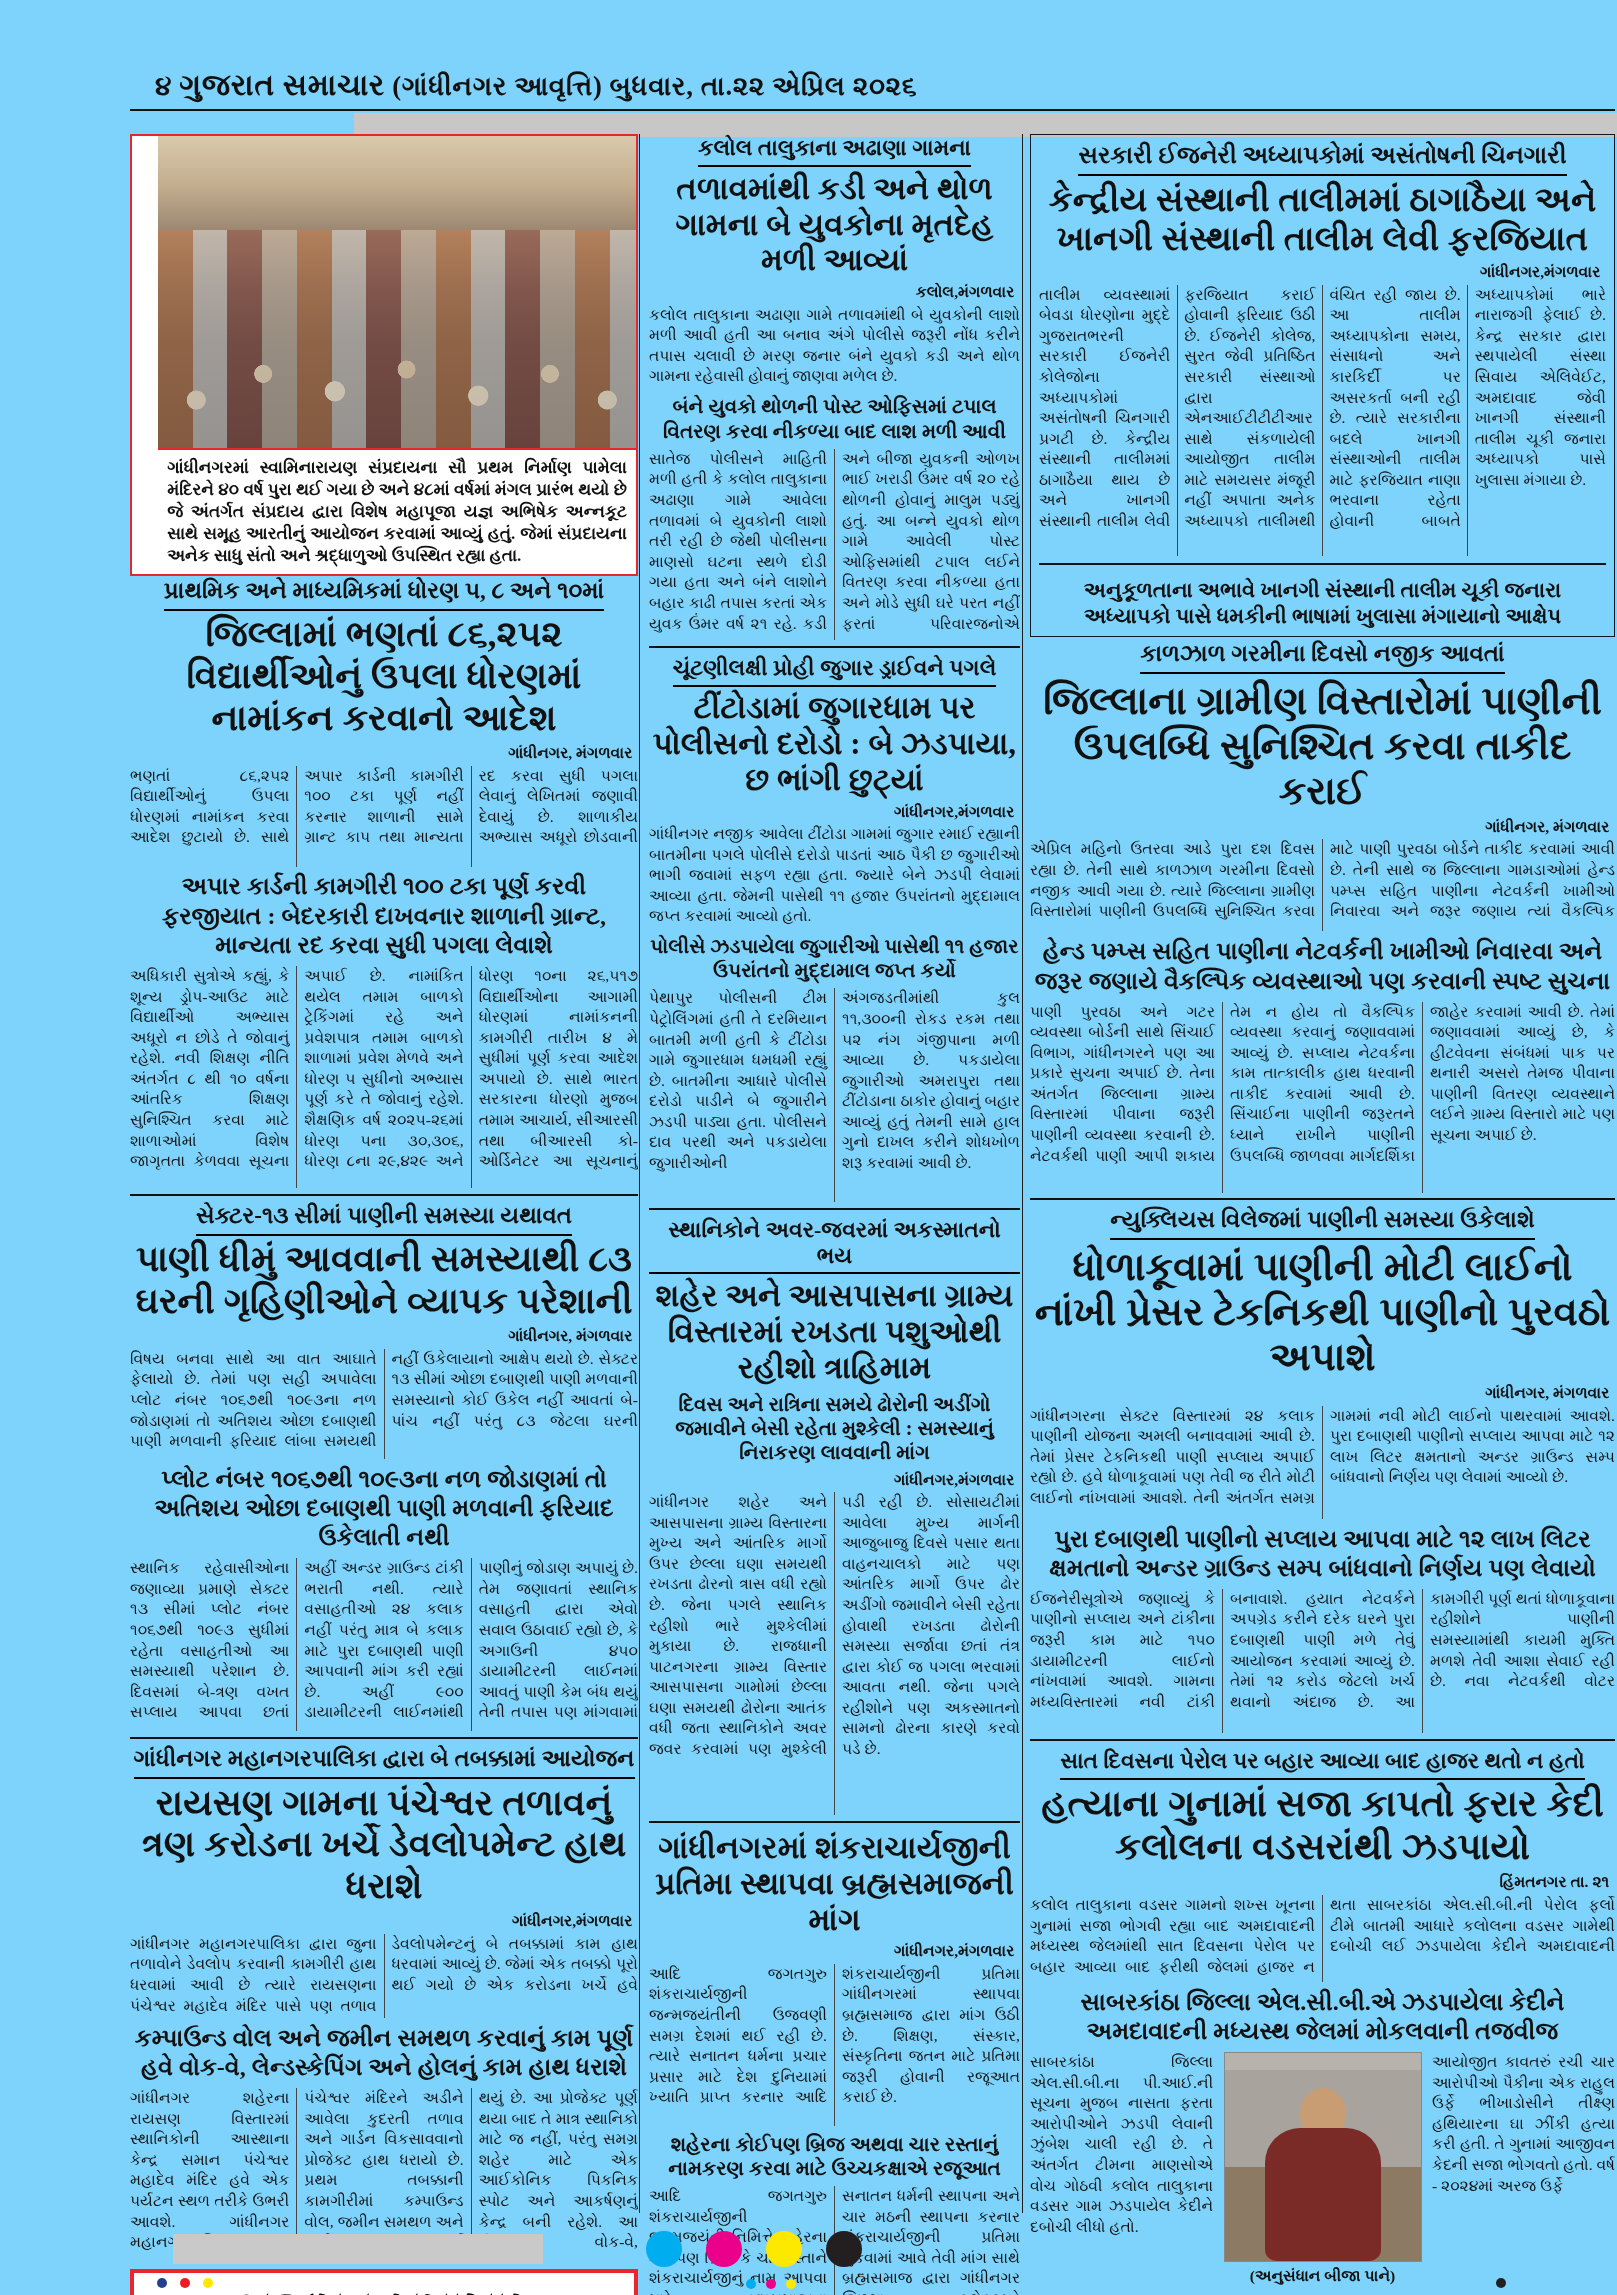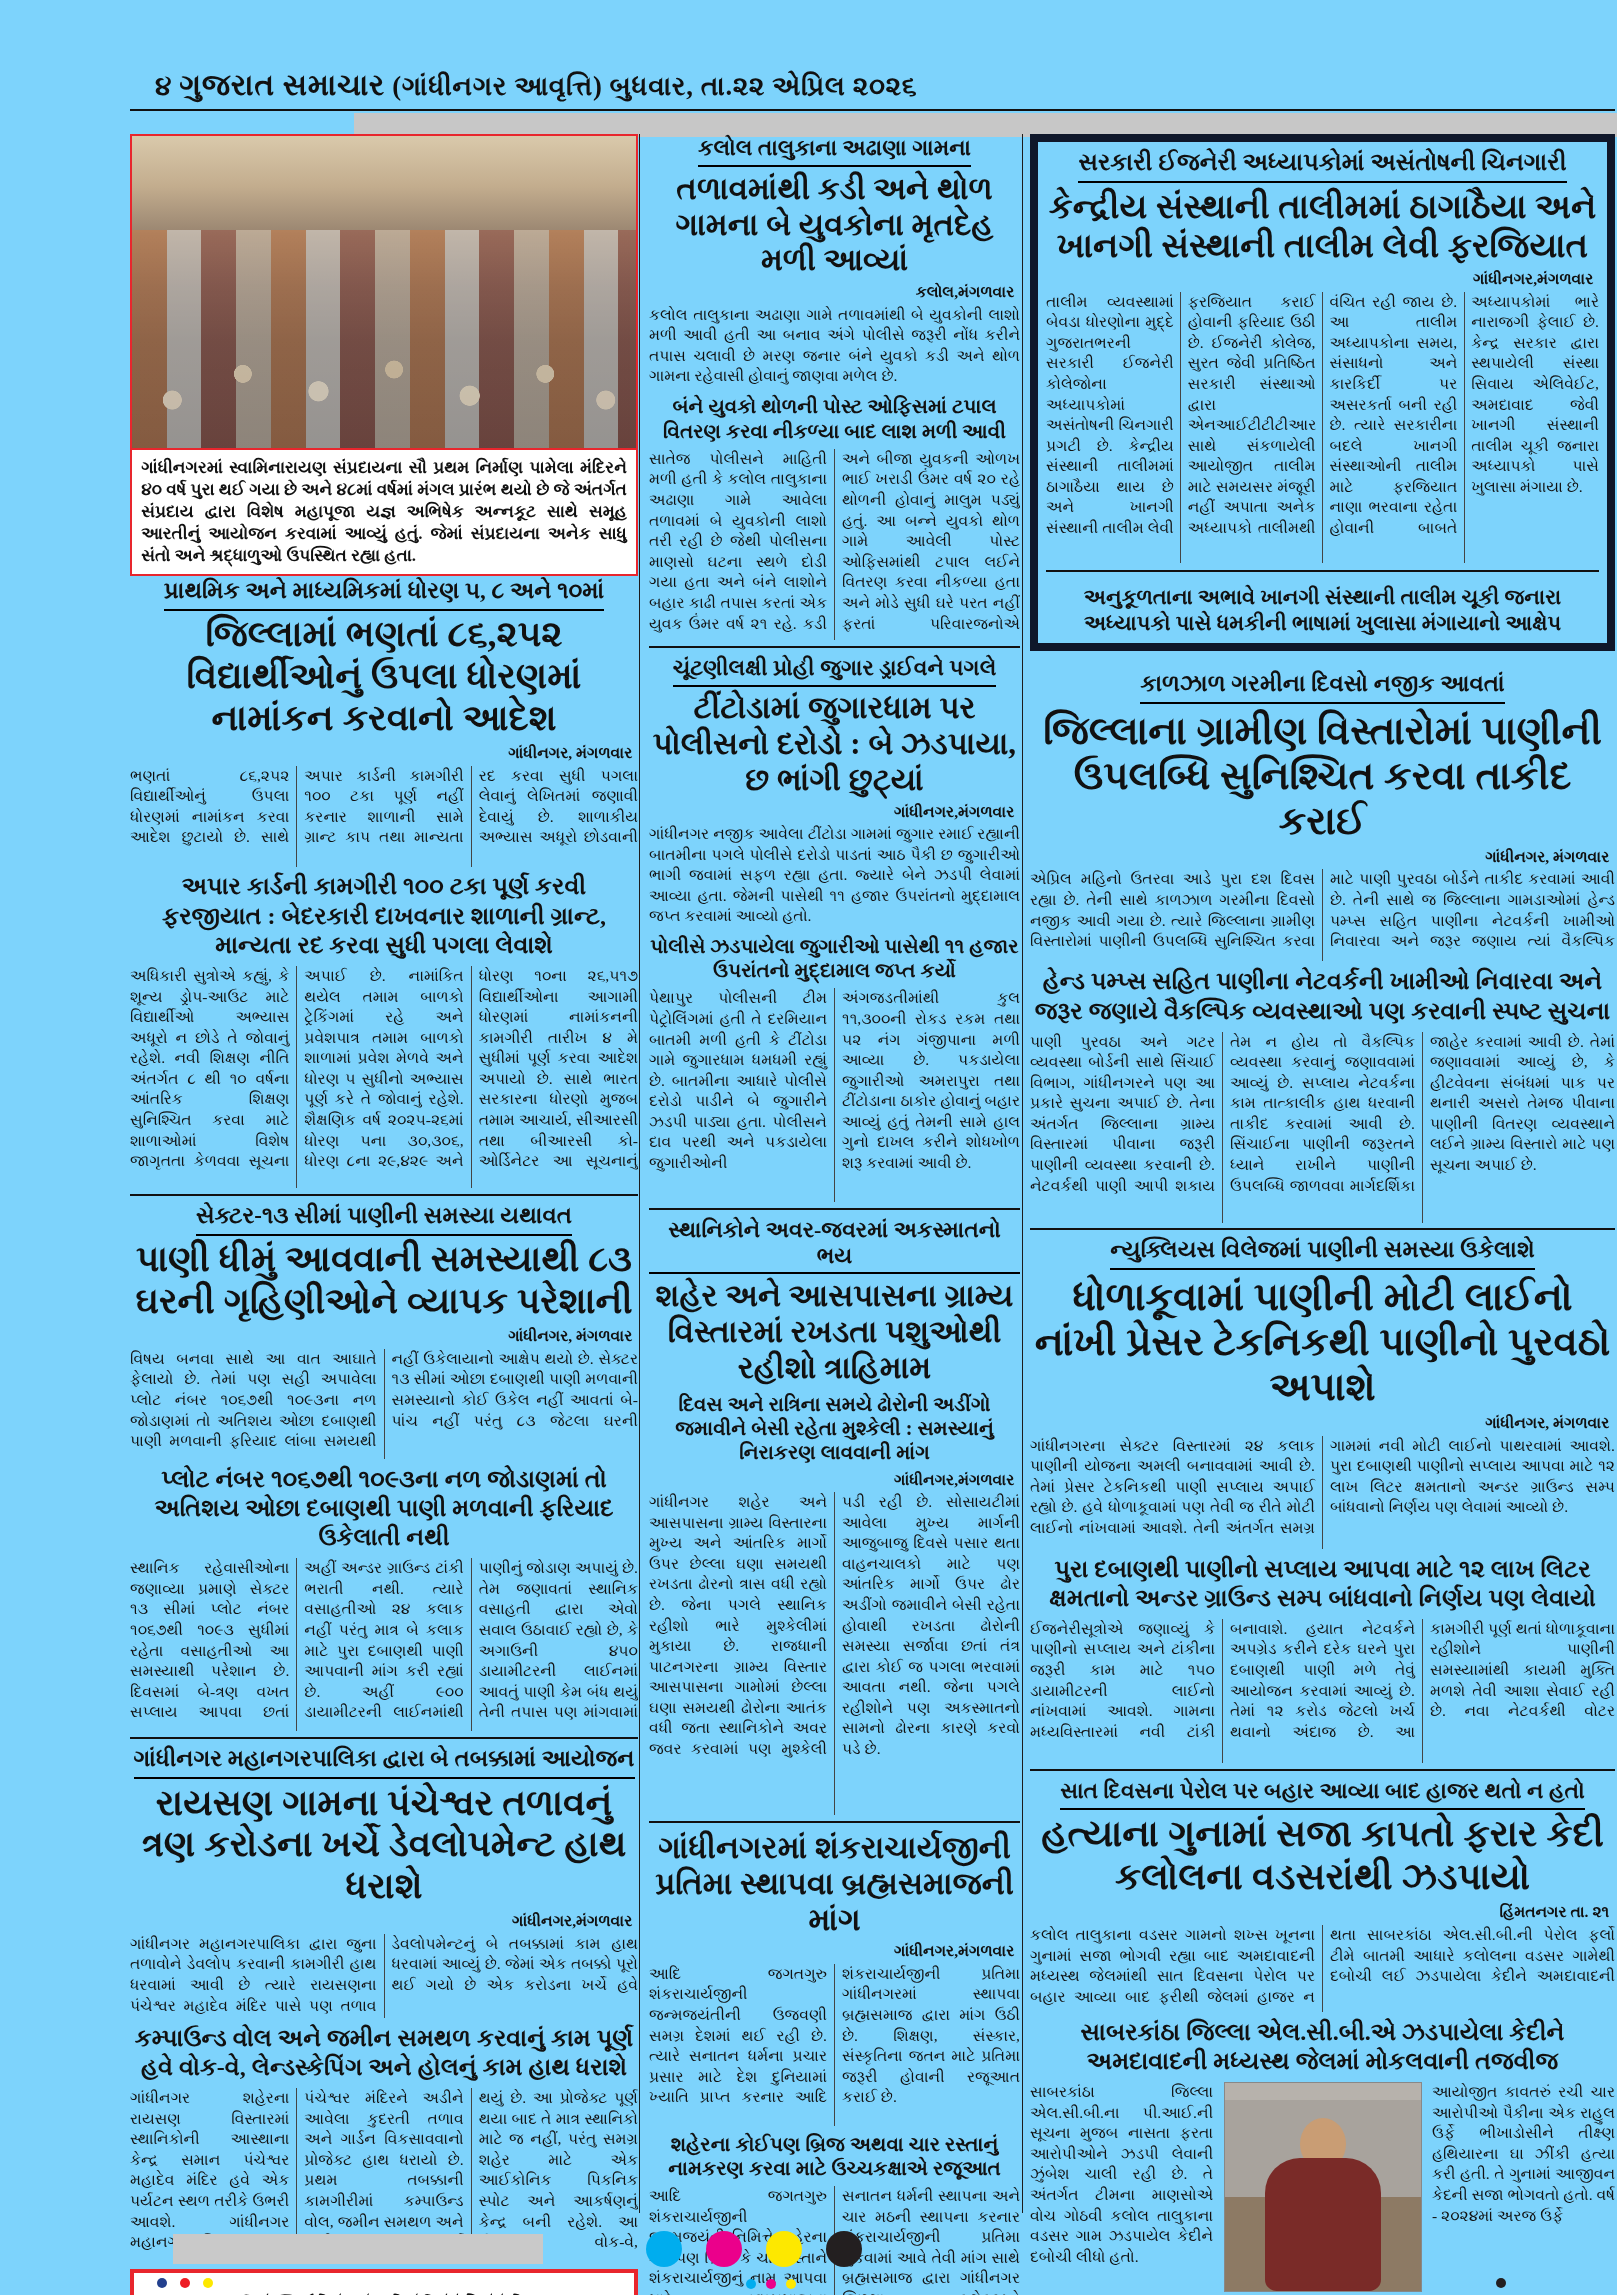--- a/index.html
+++ b/index.html
@@ -30,36 +30,36 @@
   .headline.big{font-size:39px;}
   .byline{text-align:right;font-weight:bold;font-size:15.6px;margin:1.2px 5.8px 3.5px 0;}
   .body{font-size:15.6px;line-height:1.32;text-align:justify;overflow:hidden;}
   .cols2{column-count:2;column-gap:15px;column-rule:0.6px solid #444;}
   .cols3{column-count:3;column-gap:15px;column-rule:0.6px solid #444;}
   .cols4{column-count:4;column-gap:14px;column-rule:0.6px solid #444;}
   .subhead{text-align:center;font-weight:900;font-size:24px;line-height:1.22;margin:5.8px 0;}
   .subhead.sm{font-size:20px;}
   .foot-note{text-align:center;font-weight:bold;font-size:15.6px;margin-top:4.6px;}
   
-  .photo-box{border:2.9px solid #e8262d;background:#fff;}
+  .photo-box{border:2.9px solid #e8262d;background:#fff;padding-left:26px;}
   .photo-temple{height:312px;position:relative;overflow:hidden;
     background:linear-gradient(180deg,#d9c9ab 0%,#c3ad8e 16%,#97836f 32%,#77695e 48%,#5e5650 66%,#4c4744 100%);}
   .photo-temple .crowd{position:absolute;left:0;right:0;bottom:0;height:70%;opacity:.75;
     background:
       radial-gradient(circle at 8% 78%, #ecdfc9 0 9.2px, transparent 9.8px),
       radial-gradient(circle at 22% 66%, #e7d6b9 0 8.7px, transparent 9.2px),
       radial-gradient(circle at 37% 74%, #f0e6d2 0 9.8px, transparent 10.4px),
       radial-gradient(circle at 52% 64%, #e3cfae 0 8.7px, transparent 9.2px),
       radial-gradient(circle at 67% 76%, #efe3cb 0 9.8px, transparent 10.4px),
       radial-gradient(circle at 82% 66%, #e6d5b8 0 8.7px, transparent 9.2px),
       radial-gradient(circle at 94% 78%, #ecdfc9 0 9.2px, transparent 9.8px),
       repeating-linear-gradient(90deg, rgba(213,120,60,.55) 0 35px, rgba(240,240,238,.6) 35px 69px, rgba(150,60,50,.5) 69px 104px, rgba(235,220,200,.55) 104px 139px);}
   .photo-caption{border-top:2.9px solid #e8262d;padding:7px 9.2px;font-size:17px;line-height:1.3;font-weight:bold;text-align:justify;}
   
-  .pink-box{border:8px solid #0f172a;padding:5.8px 8px 7px 8px;margin-bottom:20px;}
+  .pink-box{border:1px solid #0f172a;padding:5.8px 8px 7px 8px;margin-bottom:4px;}
   .pink-box .box-foot{border-top:2.3px solid #111;margin-top:7px;padding-top:12px;font-weight:900;font-size:21px;text-align:center;line-height:1.25;}
   
   .r4-row{display:flex;gap:10.4px;margin-top:4.6px;}
   .r4-row .body{flex:1;}
   .photo-prisoner{width:196px;height:208px;flex:0 0 196px;position:relative;overflow:hidden;
     background:linear-gradient(180deg,#b7b2ac 0 8%,#a8a39d 8% 55%,#8d7a64 55% 100%);border:0.6px solid #888;}
   .photo-prisoner .fig-body{position:absolute;left:40px;top:75px;width:116px;height:133px;background:#7a2b28;border-radius:35px 35px 11.6px 11.6px;}
   .photo-prisoner .fig-head{position:absolute;left:75px;top:35px;width:46px;height:52px;background:#c99d74;border-radius:50%;}
   
   .ad-box{border:4.6px solid #e8262d;margin-top:8px;background:#fff;}

